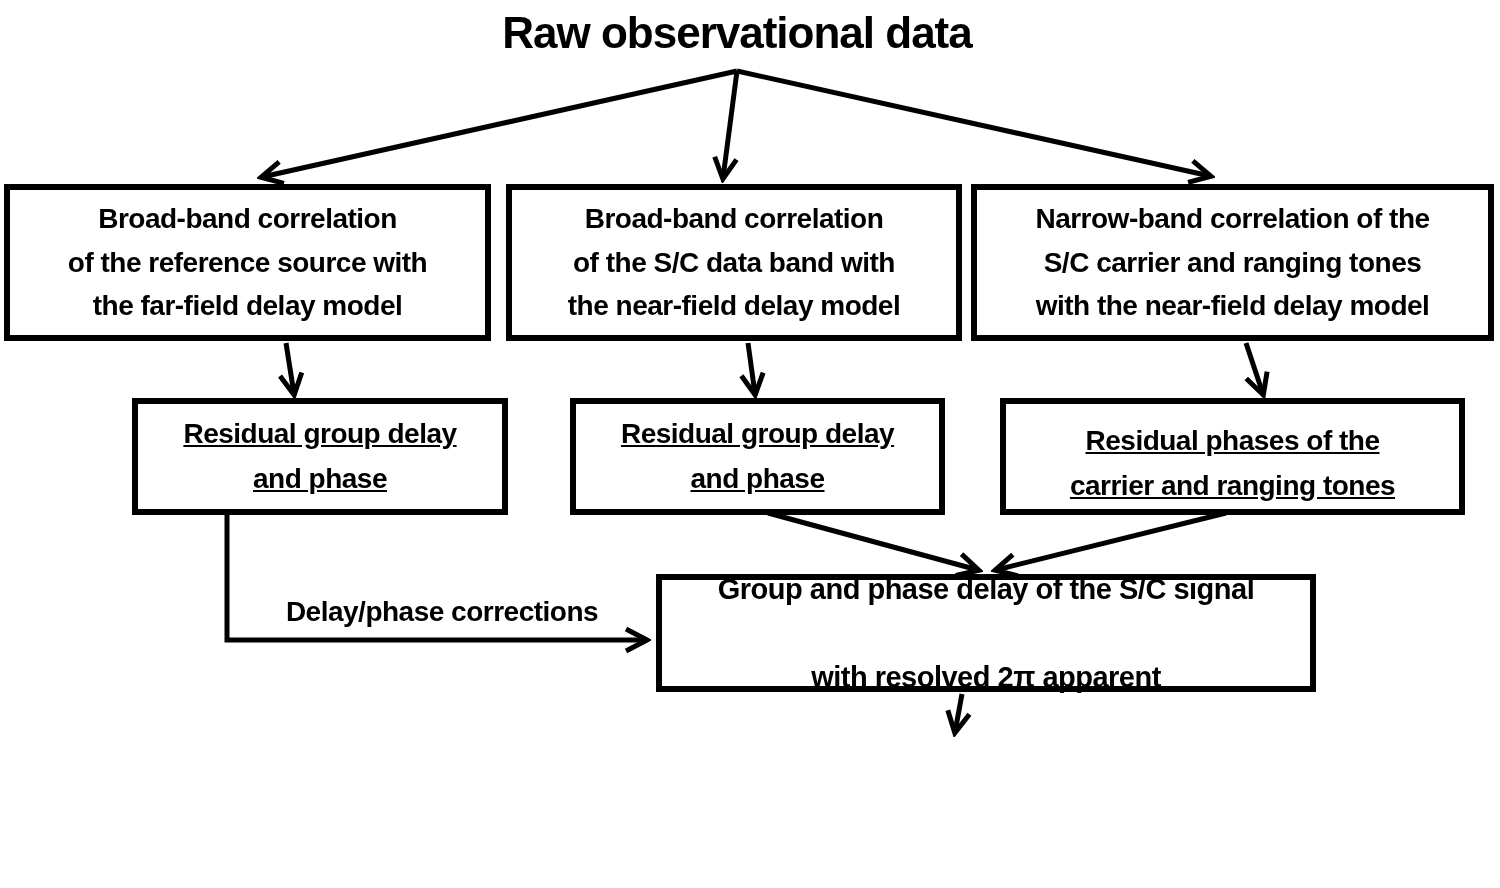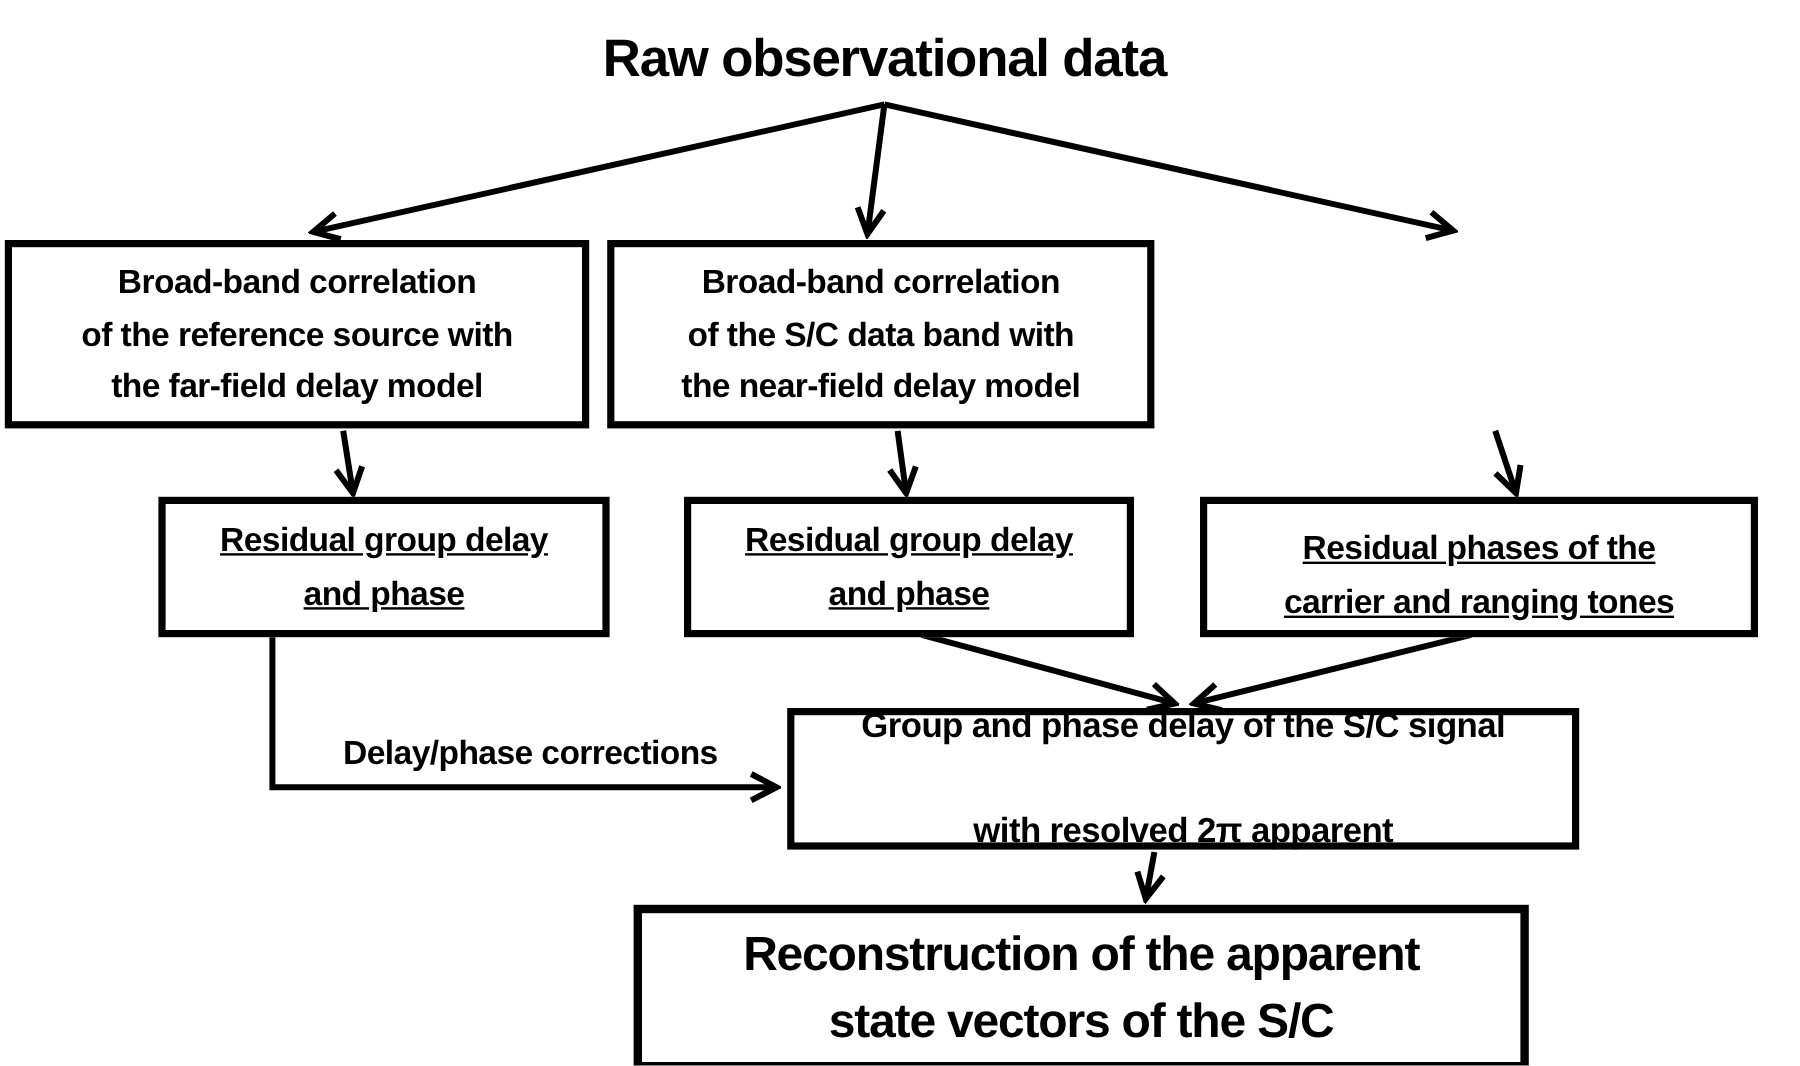--- a/index.html
+++ b/index.html
@@ -11,21 +11,20 @@
     width: 1500px; height: 888px;
     background: var(--paper);
     font-family: "Liberation Sans", "DejaVu Sans", sans-serif;
     overflow: hidden;
   }
   .stage {
     position: relative;
     width: 1500px; height: 628px;
     background: var(--paper);
     color: var(--ink);
-    margin-top: 16px;
   }
   .arrow-layer {
     position: absolute;
     left: 0; top: 0;
     width: 1500px; height: 888px;
   }
   .arrow-layer path, .arrow-layer polyline {
     fill: none;
     stroke: var(--ink);
     stroke-width: 5;
@@ -114,20 +113,25 @@
     <span>of the reference source with</span>
     <span>the far-field delay model</span>
   </div>
 
   <div class="node row1" id="node-b2">
     <span>Broad-band correlation</span>
     <span>of the S/C data band with</span>
     <span>the near-field delay model</span>
   </div>
 
+  <div class="node row1" id="node-b3">
+    <span>Narrow-band correlation of the</span>
+    <span>S/C carrier and ranging tones</span>
+    <span>with the near-field delay model</span>
+  </div>
 
   <div class="node row2" id="node-r1">
     <span>Residual group delay</span>
     <span>and phase</span>
   </div>
 
   <div class="node row2" id="node-r2">
     <span>Residual group delay</span>
     <span>and phase</span>
   </div>
@@ -137,18 +141,14 @@
     <span>carrier and ranging tones</span>
   </div>
 
   <div class="edge-label">Delay/phase corrections</div>
 
   <div class="node" id="node-g">
     <span>Group and phase delay of the S/C signal</span>
     <span>with resolved 2π apparent</span>
   </div>
 
-  <div class="node" id="node-rec">
-    <span>Reconstruction of the apparent</span>
-    <span>state vectors of the S/C</span>
-  </div>
 
 </div>
 
 </body></html>

